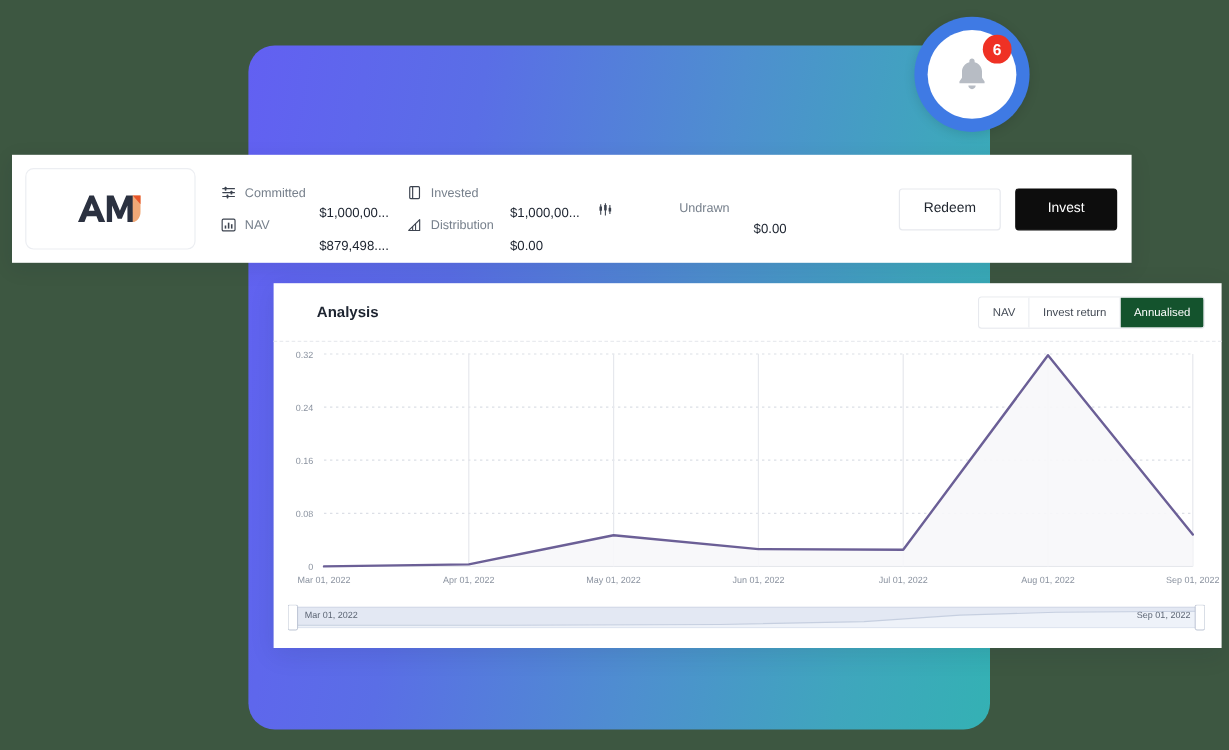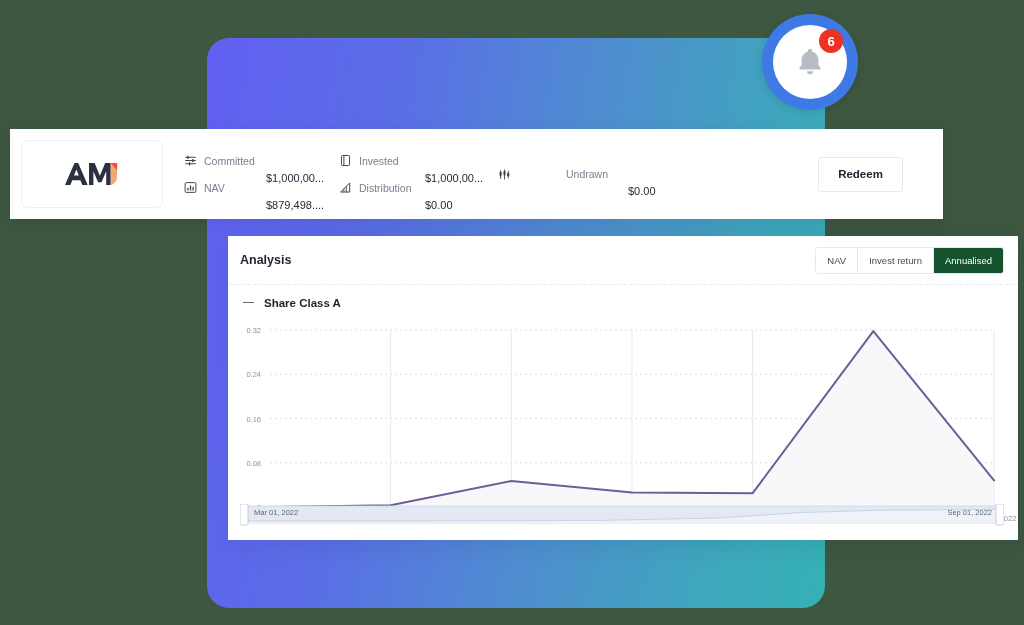--- a/index.html
+++ b/index.html
@@ -99,22 +99,22 @@
     margin-top:34px;
   }
   .col-a .m-label{width:62px;}
   .col-a .m-value{width:62px;}
   .col-b .m-label{width:66px;}
   .col-b .m-value{width:62px;}
   .col-c .m-label{width:62px;padding-left:48px;}
 
   .actions{
     margin-left:auto;
-    margin-right:28px;
-    display:flex;gap:0px;align-items:flex-start;font-weight:bold;
+    margin-right:12px;
+    display:flex;gap:0px;align-items:flex-start;
   }
   .btn{
     height:33px;
     display:flex;align-items:center;justify-content:center;
     font-size:11.5px;
     cursor:pointer;
   }
   .btn-redeem{
     width:83px;
     background:#fff;color:#20262f;
@@ -137,21 +137,21 @@
     background:#ffffff;
     box-shadow:0 5px 20px rgba(20,30,60,.10);
   }
   .panel-head{
     height:48px;
     display:flex;align-items:center;
     padding:0 14px 0 12px;
     border-bottom:1px dashed #e9ebef;
   }
   .panel-title{
-    font-size:12.5px;font-weight:bold;color:#1d2430;
+    font-size:12.5px;font-weight:bold;color:#1d2430;margin-left:24px;
   }
   .seg-group{
     margin-left:auto;
     display:flex;
     border-radius:3px;
     overflow:hidden;
     border:1px solid #e7e9ee;
     height:25px;
   }
   .seg{
@@ -298,40 +298,35 @@
         </span>
         <span class="m-label">Undrawn</span>
         <span class="m-value">$0.00</span>
       </div>
     </div>
 
   </div>
 
   <div class="actions">
     <div class="btn btn-redeem">Redeem</div>
+    <div class="btn btn-invest">Invest</div>
   </div>
 </div>
 
 <div class="analysis-panel">
 
   <div class="panel-head">
     <div class="panel-title">Analysis</div>
     <div class="seg-group">
       <div class="seg">NAV</div>
       <div class="seg">Invest return</div>
       <div class="seg active">Annualised</div>
     </div>
   </div>
 
-  <div class="share-row">
-    <span class="collapse-icon">
-        <i></i>
-      </span>
-    <span class="share-label">Share Class A</span>
-  </div>
 
   <div class="chart-wrap">
     <svg class="chart-svg" width="790" height="215" viewBox="0 0 790 215">
       <g id="chart-root">
           <line x1="42" x2="766" y1="187" y2="187" stroke="#d8dbe1" stroke-width="1" stroke-dasharray="0"></line>
           <text x="33" y="190" text-anchor="end" font-family="Liberation Sans, sans-serif" font-size="7.5" fill="#8b93a0">0</text>
           <line x1="42" x2="766" y1="142.75" y2="142.75" stroke="#dcdfe6" stroke-width="1" stroke-dasharray="2,3"></line>
           <text x="33" y="145.75" text-anchor="end" font-family="Liberation Sans, sans-serif" font-size="7.5" fill="#8b93a0">0.08</text>
           <line x1="42" x2="766" y1="98.5" y2="98.5" stroke="#dcdfe6" stroke-width="1" stroke-dasharray="2,3"></line>
           <text x="33" y="101.5" text-anchor="end" font-family="Liberation Sans, sans-serif" font-size="7.5" fill="#8b93a0">0.16</text>

